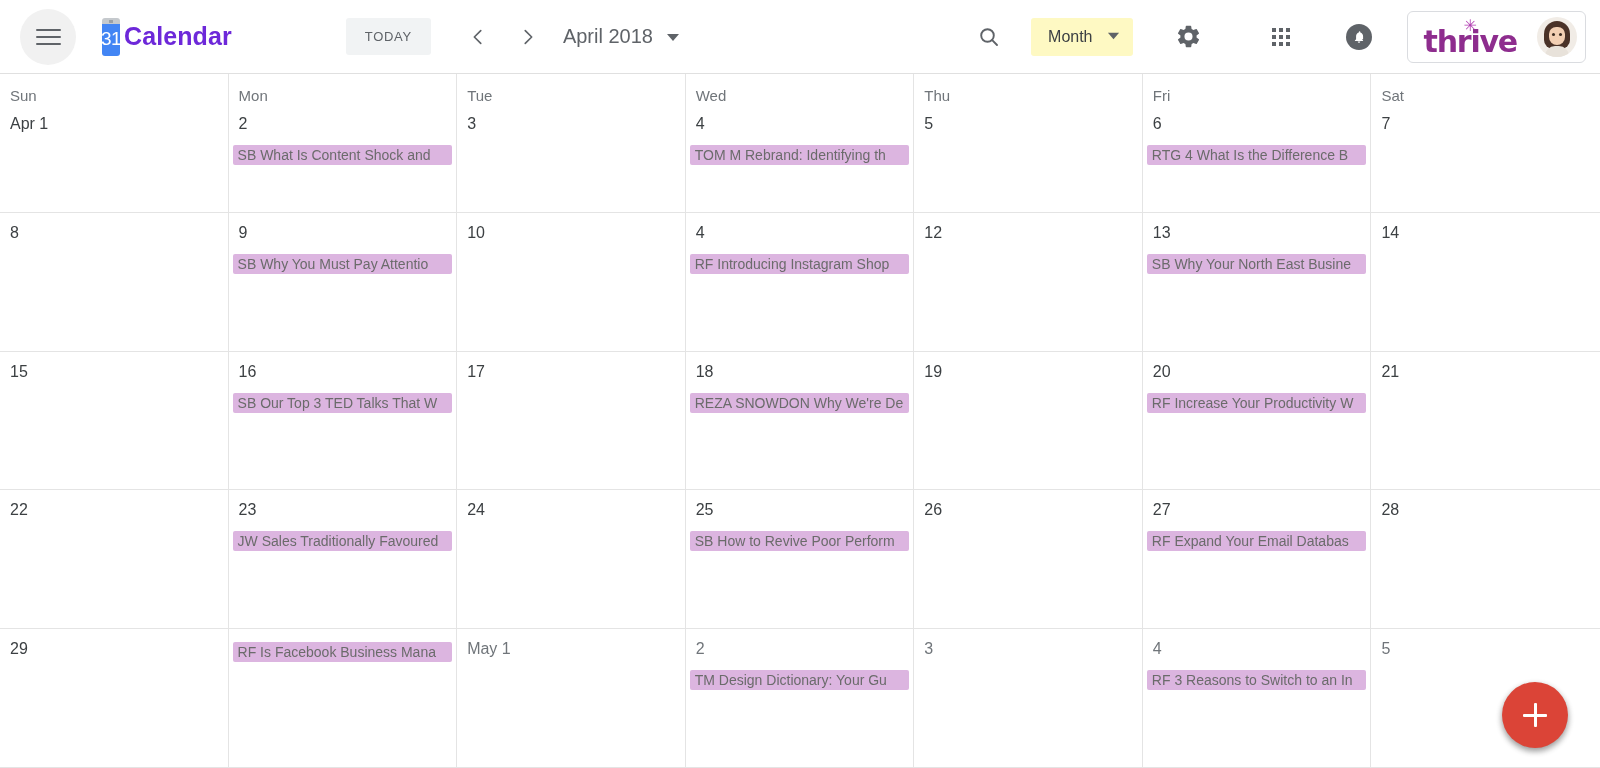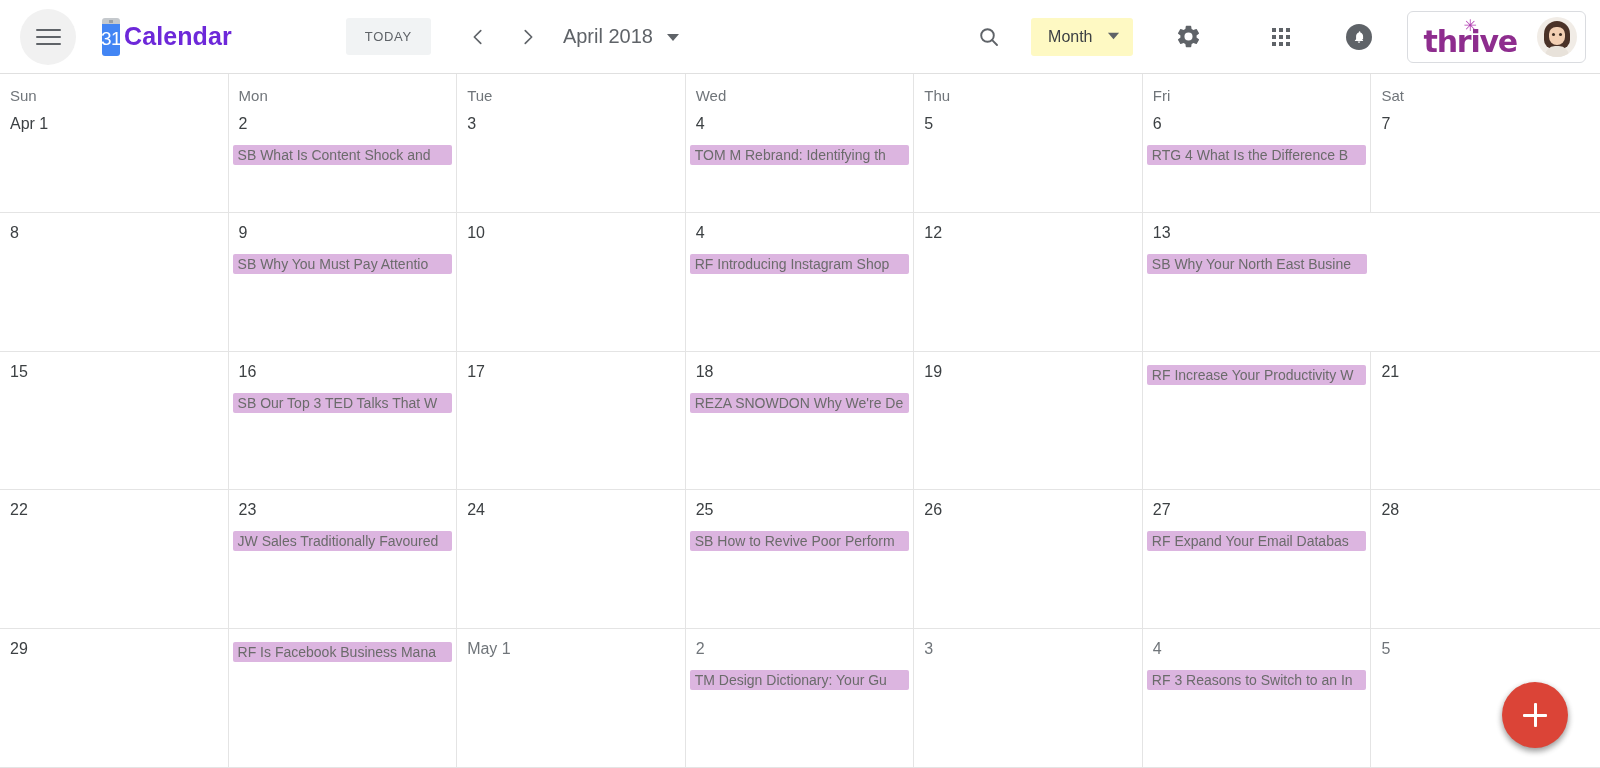--- a/index.html
+++ b/index.html
@@ -460,40 +460,44 @@
         <div class="day-number">4</div>
         <div class="event-chip">RF Introducing Instagram Shop</div>
       </div>
       <div class="day-cell">
         <div class="day-number">12</div>
       </div>
       <div class="day-cell">
         <div class="day-number">13</div>
         <div class="event-chip">SB Why Your North East Busine</div>
       </div>
+      <div class="day-cell">
+        <div class="day-number">14</div>
+      </div>
     </div>
     <div class="week-row">
       <div class="day-cell">
         <div class="day-number">15</div>
       </div>
       <div class="day-cell">
         <div class="day-number">16</div>
         <div class="event-chip">SB Our Top 3 TED Talks That W</div>
       </div>
       <div class="day-cell">
         <div class="day-number">17</div>
       </div>
       <div class="day-cell">
         <div class="day-number">18</div>
         <div class="event-chip">REZA SNOWDON Why We're De</div>
       </div>
       <div class="day-cell">
         <div class="day-number">19</div>
       </div>
       <div class="day-cell">
+        <div class="day-number">20</div>
         <div class="event-chip">RF Increase Your Productivity W</div>
       </div>
       <div class="day-cell">
         <div class="day-number">21</div>
       </div>
     </div>
     <div class="week-row">
       <div class="day-cell">
         <div class="day-number">22</div>
       </div>

